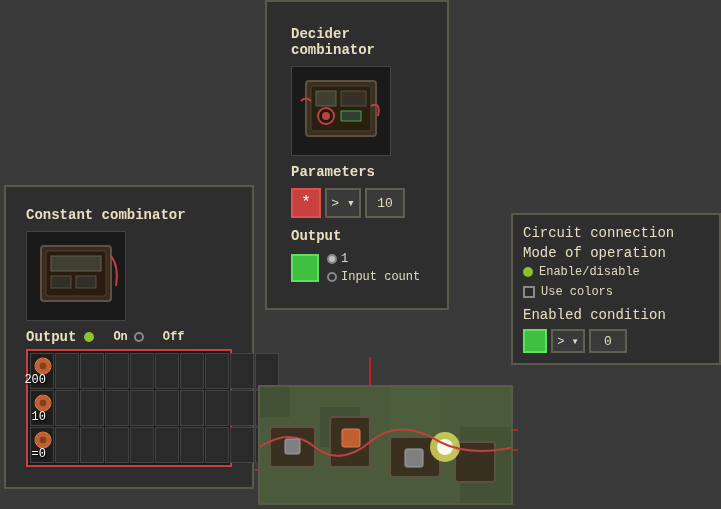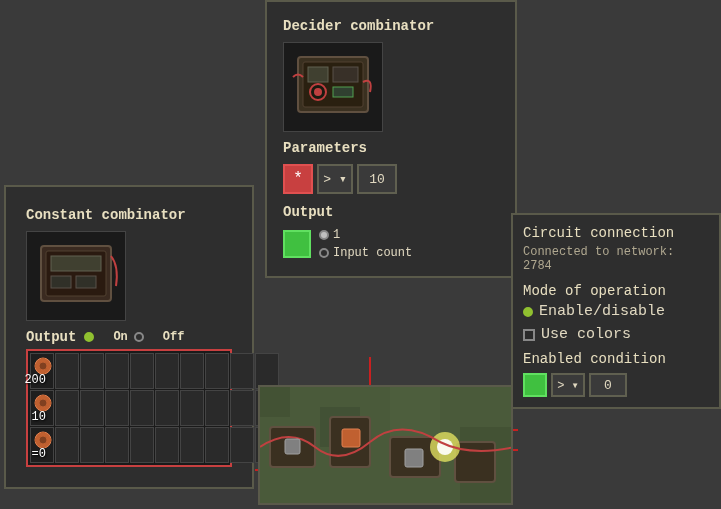--- a/index.html
+++ b/index.html
@@ -115,24 +115,24 @@
       position: absolute;
       bottom: 1px;
       right: 7px;
       text-shadow: 1px 1px 2px #000;
     }
 
     
     .decider-panel {
       left: 265px;
       top: 0px;
-      width: 252px;
+      width: 184px;
       background: #2e2e2e;
       border: 2px solid #5a5a4a;
-      padding: 16px;
+      padding: 24px;
     }
 
     .params-title {
       font-size: 14px;
       font-weight: bold;
       color: #e8dfc0;
       margin-bottom: 8px;
     }
 
     .params-row {
@@ -251,21 +251,21 @@
 
     .mode-section {
       margin-bottom: 8px;
     }
 
     .mode-option {
       display: flex;
       align-items: center;
       gap: 6px;
       margin-bottom: 6px;
-      font-size: 15px;
+      font-size: 12px;
     }
 
     .enabled-section {
       margin-top: 4px;
     }
 
     .enabled-row {
       display: flex;
       align-items: center;
       gap: 4px;
@@ -518,21 +518,20 @@
     <path d="M 110 55 Q 140 30 180 55 Q 210 70 255 60" stroke="#c04040" stroke-width="2" fill="none"></path>
 
     <rect x="25" y="52" width="15" height="15" rx="2" fill="#808080" stroke="#a0a0a0" stroke-width="1"></rect>
     <rect x="82" y="42" width="18" height="18" rx="2" fill="#c06030" stroke="#e08050" stroke-width="1"></rect>
     <rect x="145" y="62" width="18" height="18" rx="2" fill="#808080" stroke="#a0a0a0" stroke-width="1"></rect>
   </svg>
 </div>
 
 <div class="circuit-panel">
   <div class="section-title">Circuit connection</div>
-  <div class="subtitle">Connected to network: 2784</div>
 
   <div class="mode-section">
     <div class="section-title">Mode of operation</div>
     <div class="mode-option">
       <span class="radio-dot active"></span>
       <span>Enable/disable</span>
     </div>
     <div class="mode-option">
       <span class="checkbox-square"></span>
       <span>Use colors</span>

